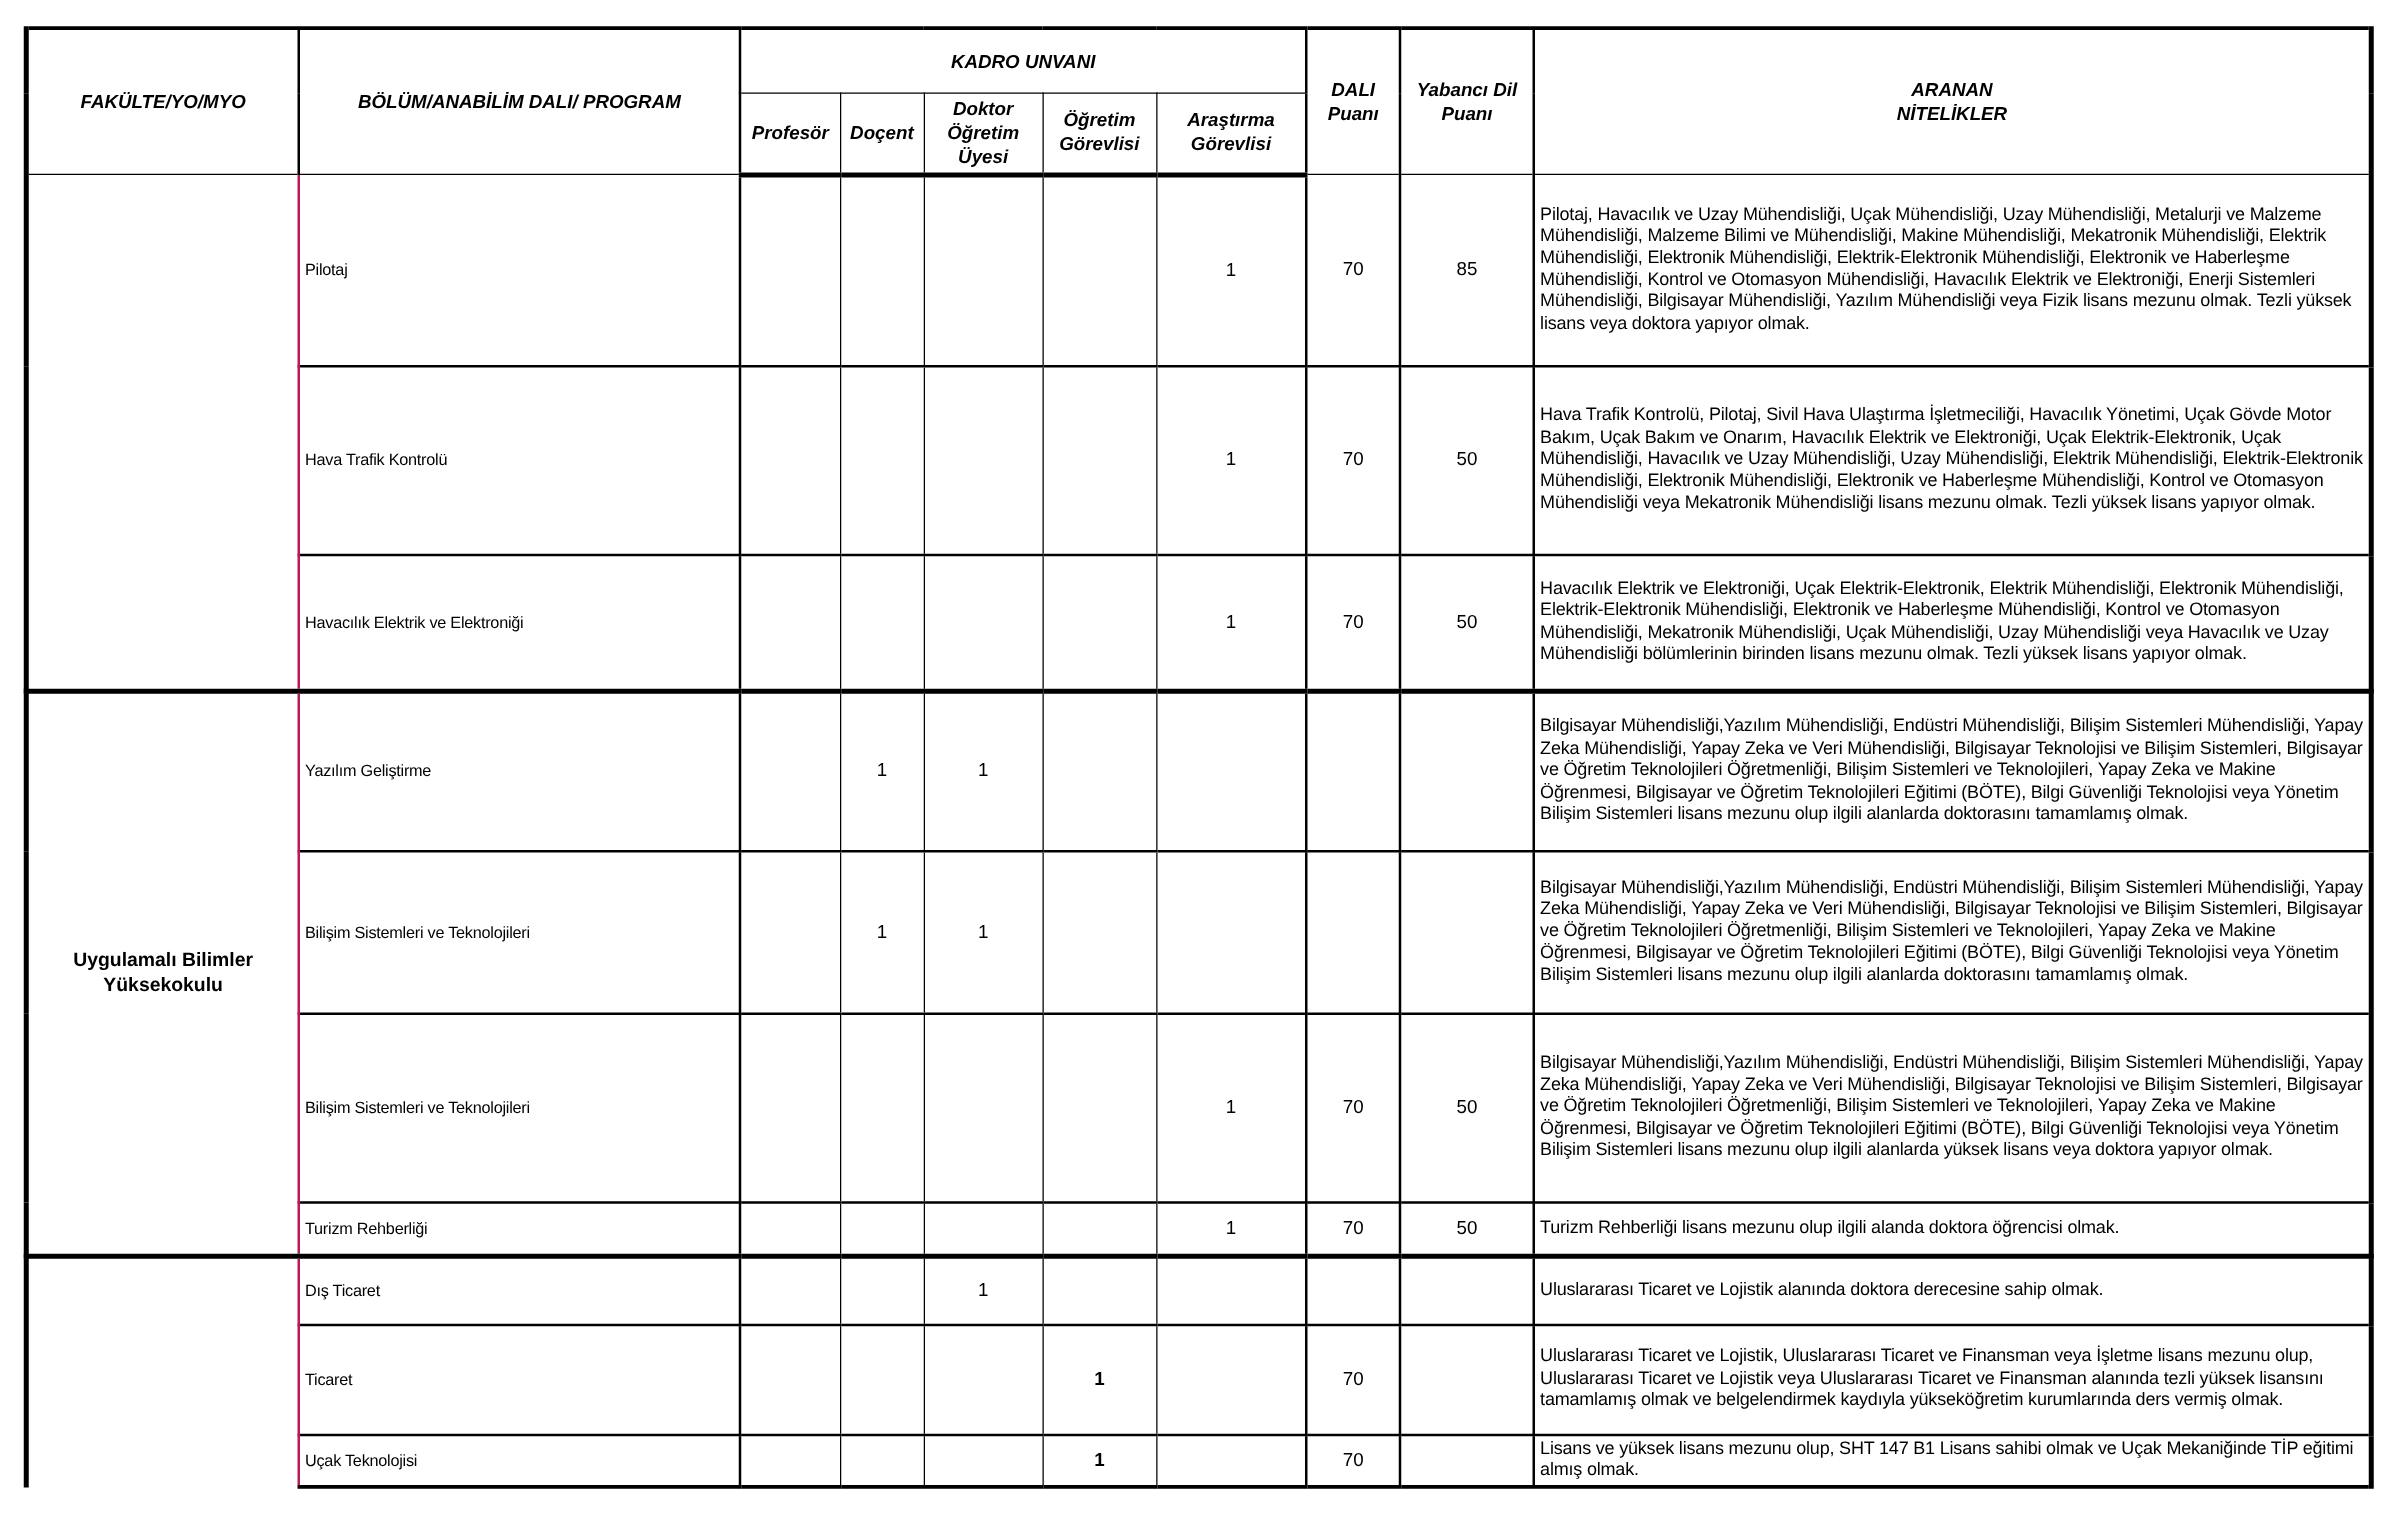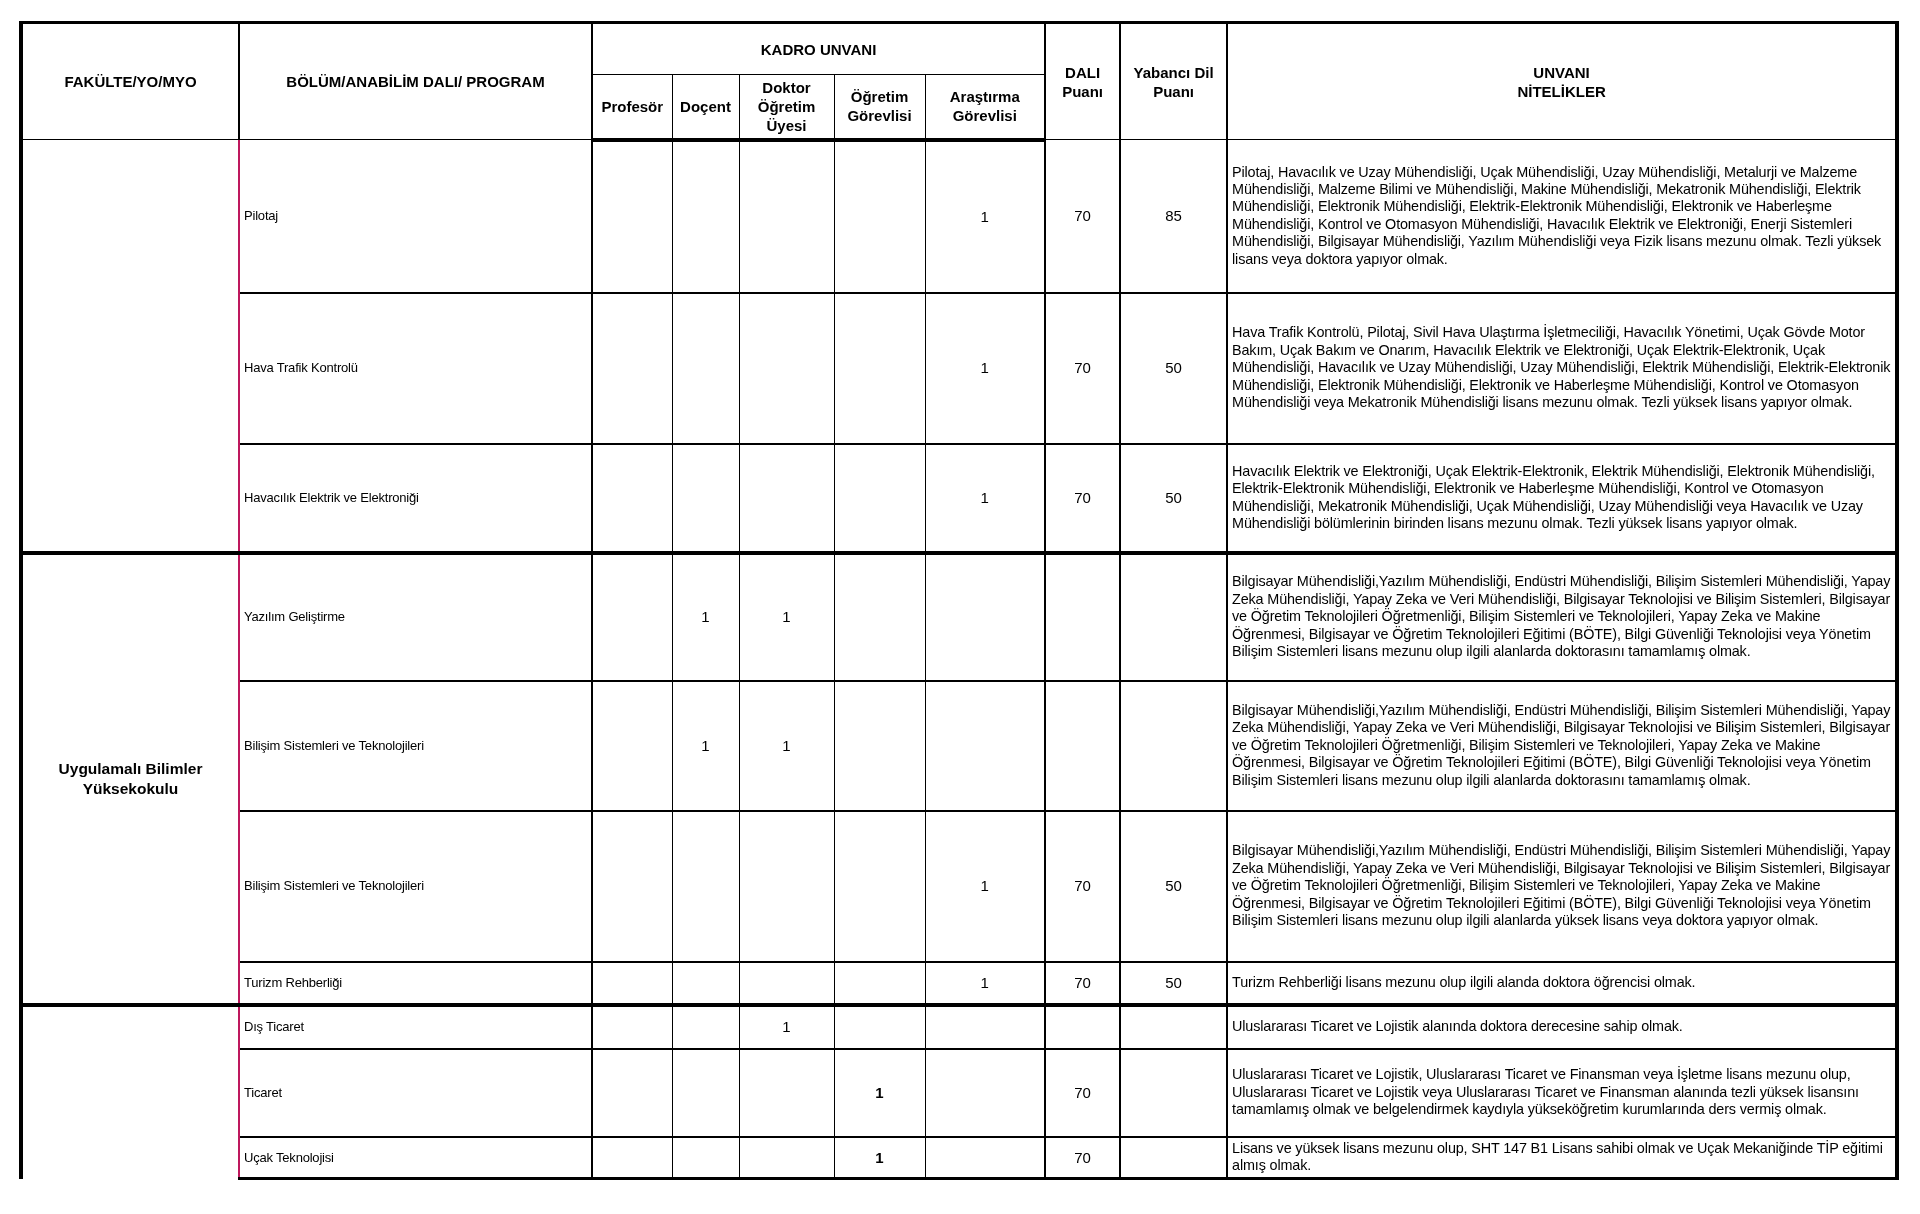--- a/index.html
+++ b/index.html
@@ -2,21 +2,21 @@
 <html><head>
 <meta charset="utf-8">
 <style>
   html, body { margin: 0; padding: 0; background: #ffffff; }
   body { width: 1920px; height: 1214px; position: relative; overflow: hidden;
          font-family: "Liberation Sans", sans-serif; color: #000; }
   #sheet { position: absolute; left: 19px; top: 21px; width: 1876px; height: 1167px; }
   table { border-collapse: collapse; table-layout: fixed; width: 1876px; }
   td, th { padding: 0; overflow: hidden; }
   th { font-weight: bold; font-size: 15px; text-align: center; vertical-align: middle;
-       border: 1px solid #000; line-height: 19px; }
+       border: 1px solid #000; line-height: 19px; font-style: italic; }
   thead tr.top th.outer { border-top: 3px solid #000; }
   thead tr.sub th { border-bottom: 4px solid #000; }
   th.first { border-left: 4px solid #000; border-right: 2px solid #000; }
   th.prog { border-right: 2px solid #000; margin-top: 16px; }
   th.kadro-top { border-left: 2px solid #000; }
   th.last { border-right: 4px solid #000; }
   th.kadro-last, th.ales { border-right: 2px solid #000; }
   th.yd { border-right: 2px solid #000; }
 
   td { font-size: 14.5px; line-height: 17.4px; border: 1px solid #000; vertical-align: middle; }
@@ -51,21 +51,21 @@
         <col style="width:670px">
   </colgroup>
   <thead>
     <tr class="top" style="height:52px">
       <th class="outer first" rowspan="2">FAKÜLTE/YO/MYO</th>
       <th class="outer prog" rowspan="2">BÖLÜM/ANABİLİM DALI/ PROGRAM</th>
       <th class="outer kadro-top kadro-last" colspan="5">KADRO UNVANI</th>
       <th class="outer ales" rowspan="2"><span style="display:inline-block;width:50px">DALI Puanı</span></th>
       <th class="outer yd" rowspan="2"><span style="display:inline-block;width:90px">Yabancı Dil Puanı</span></th>
       <th class="outer last" rowspan="2">
-        <div>UNVANI</div>
+        <div>ARANAN</div>
         <div>NİTELİKLER</div>
       </th>
     </tr>
     <tr class="sub" style="height:65px">
       <th class="kadro-top">Profesör</th>
       <th>Doçent</th>
       <th><span style="display:inline-block;width:60px">Doktor Öğretim Üyesi</span></th>
       <th><span style="display:inline-block;width:70px">Öğretim Görevlisi</span></th>
       <th class="kadro-last"><span style="display:inline-block;width:80px">Araştırma Görevlisi</span></th>
     </tr>
@@ -146,21 +146,21 @@
       <td class="num"></td>
       <td class="num"></td>
       <td class="num"></td>
       <td class="num"></td>
       <td class="num c-ar">1</td>
       <td class="num c-ales">70</td>
       <td class="num c-yd">50</td>
       <td class="req">Turizm Rehberliği lisans mezunu olup ilgili alanda doktora öğrencisi olmak.</td>
     </tr>
 
-    <tr style="height:44px" class="thick-bottom">
+    <tr style="height:55px" class="thick-bottom">
       <td class="fac open-bottom" rowspan="3"></td>
       <td class="prog">Dış Ticaret</td>
       <td class="num"></td>
       <td class="num"></td>
       <td class="num">1</td>
       <td class="num"></td>
       <td class="num c-ar"></td>
       <td class="num c-ales"></td>
       <td class="num c-yd"></td>
       <td class="req">Uluslararası Ticaret ve Lojistik alanında doktora derecesine sahip olmak.</td>

